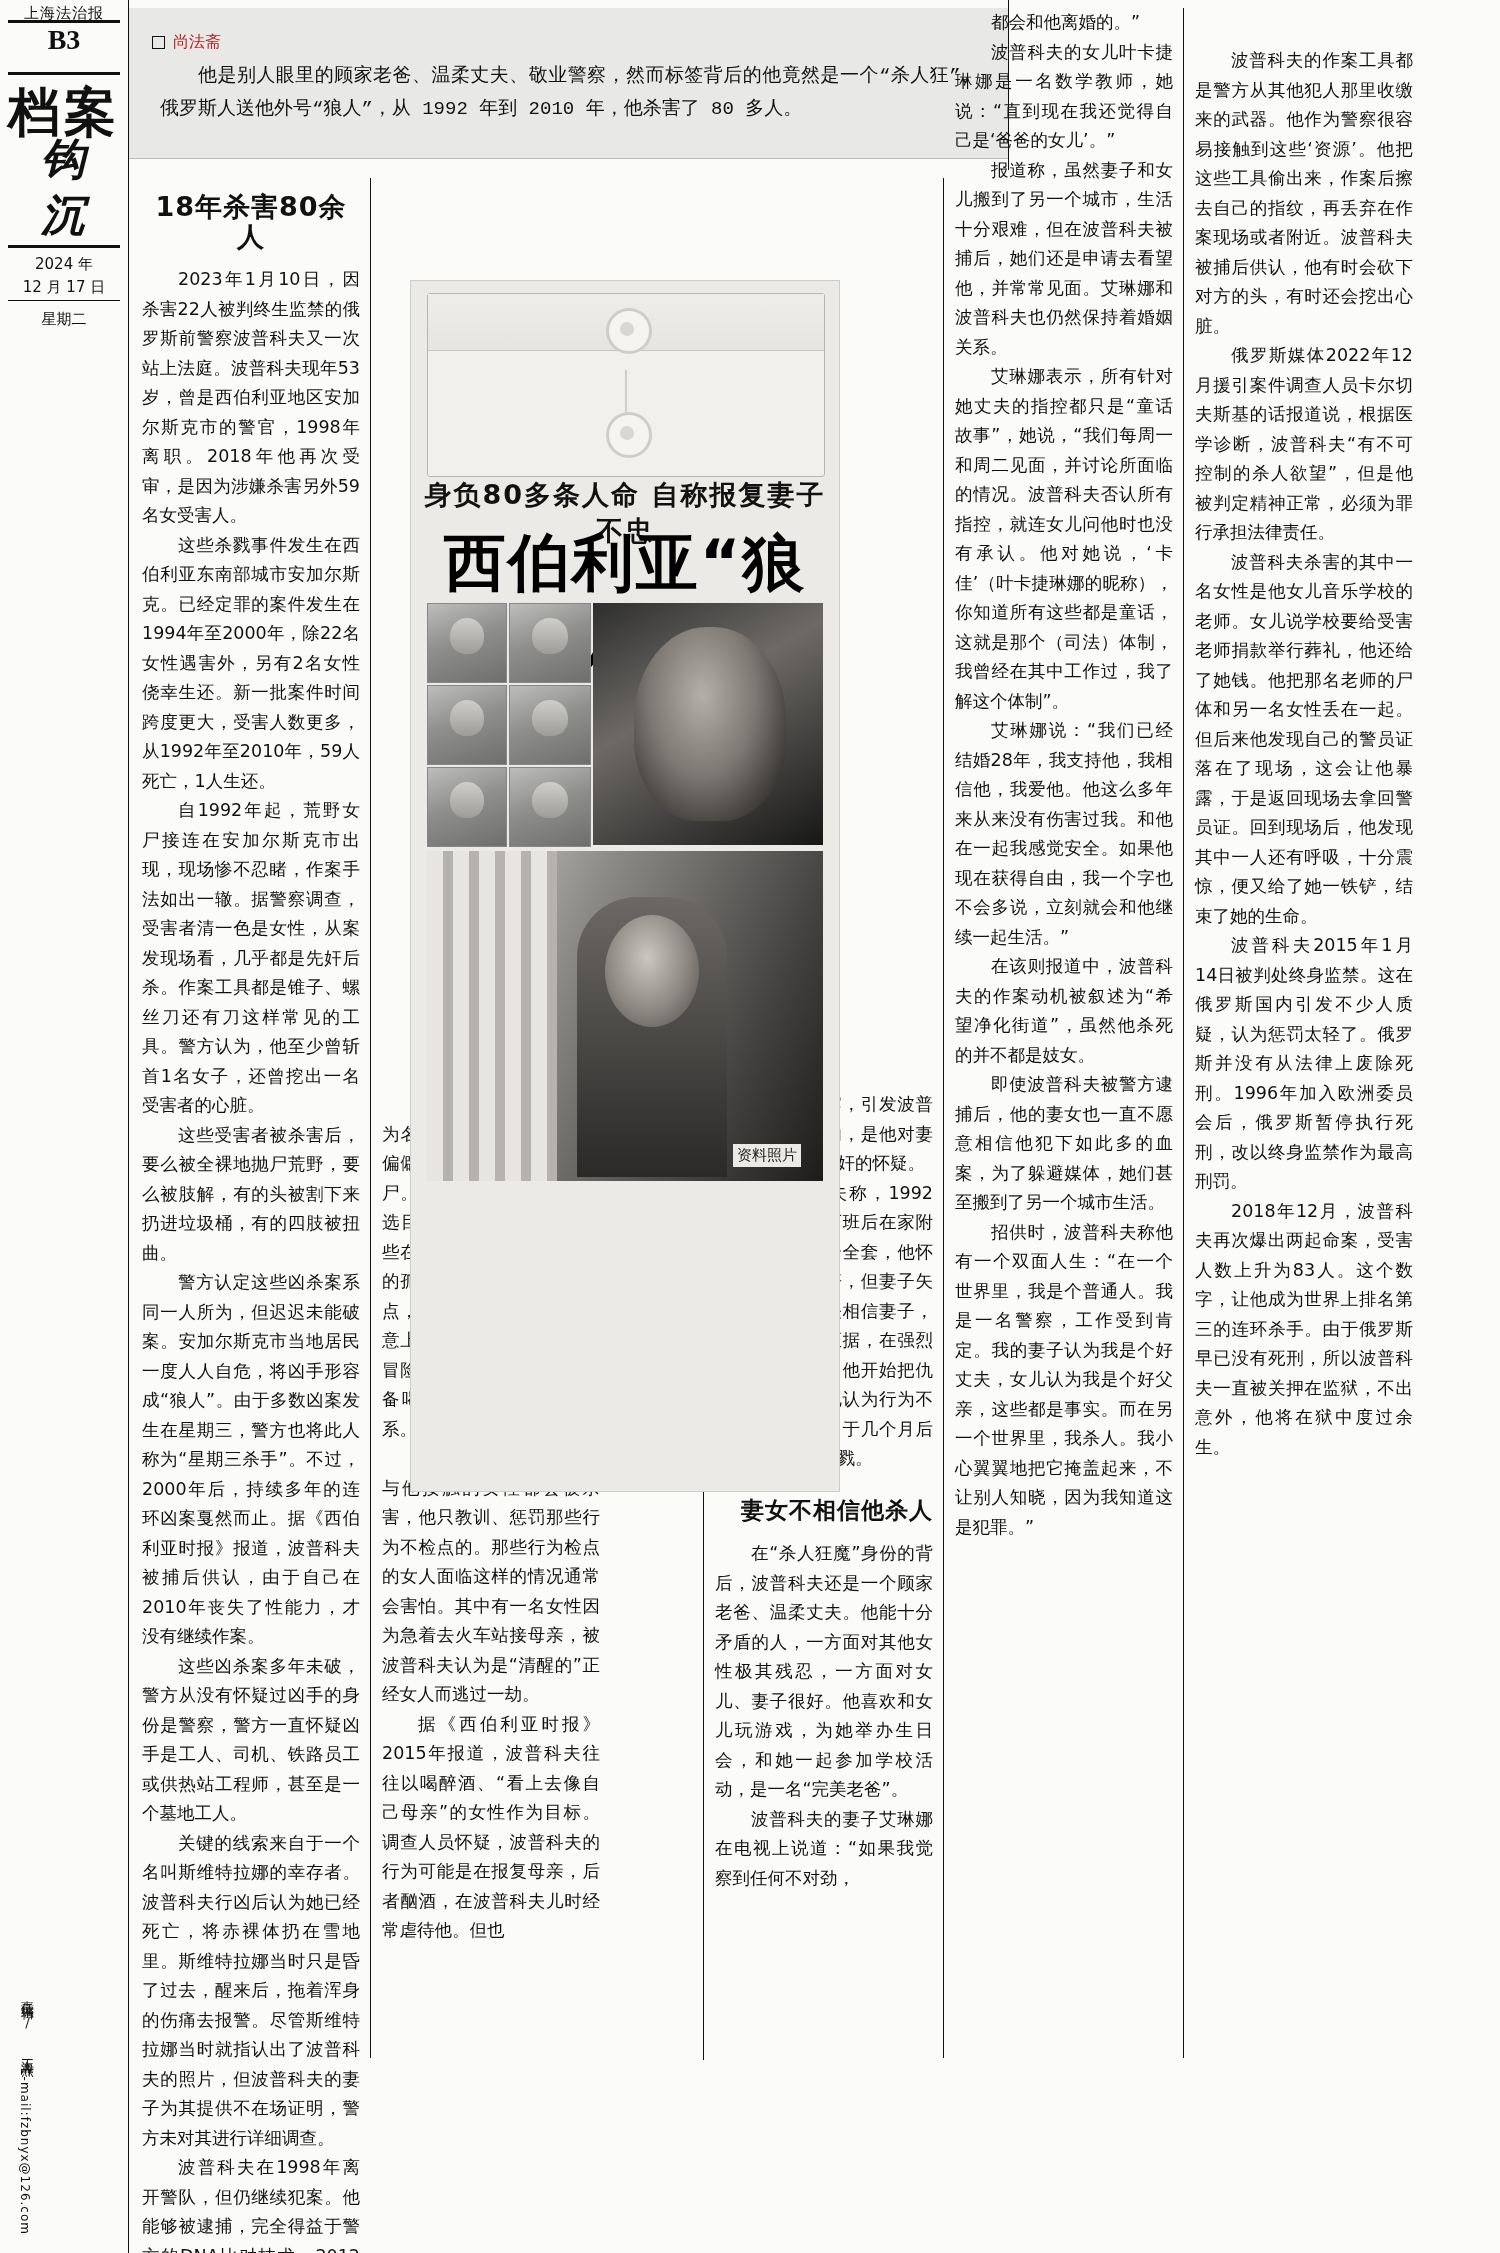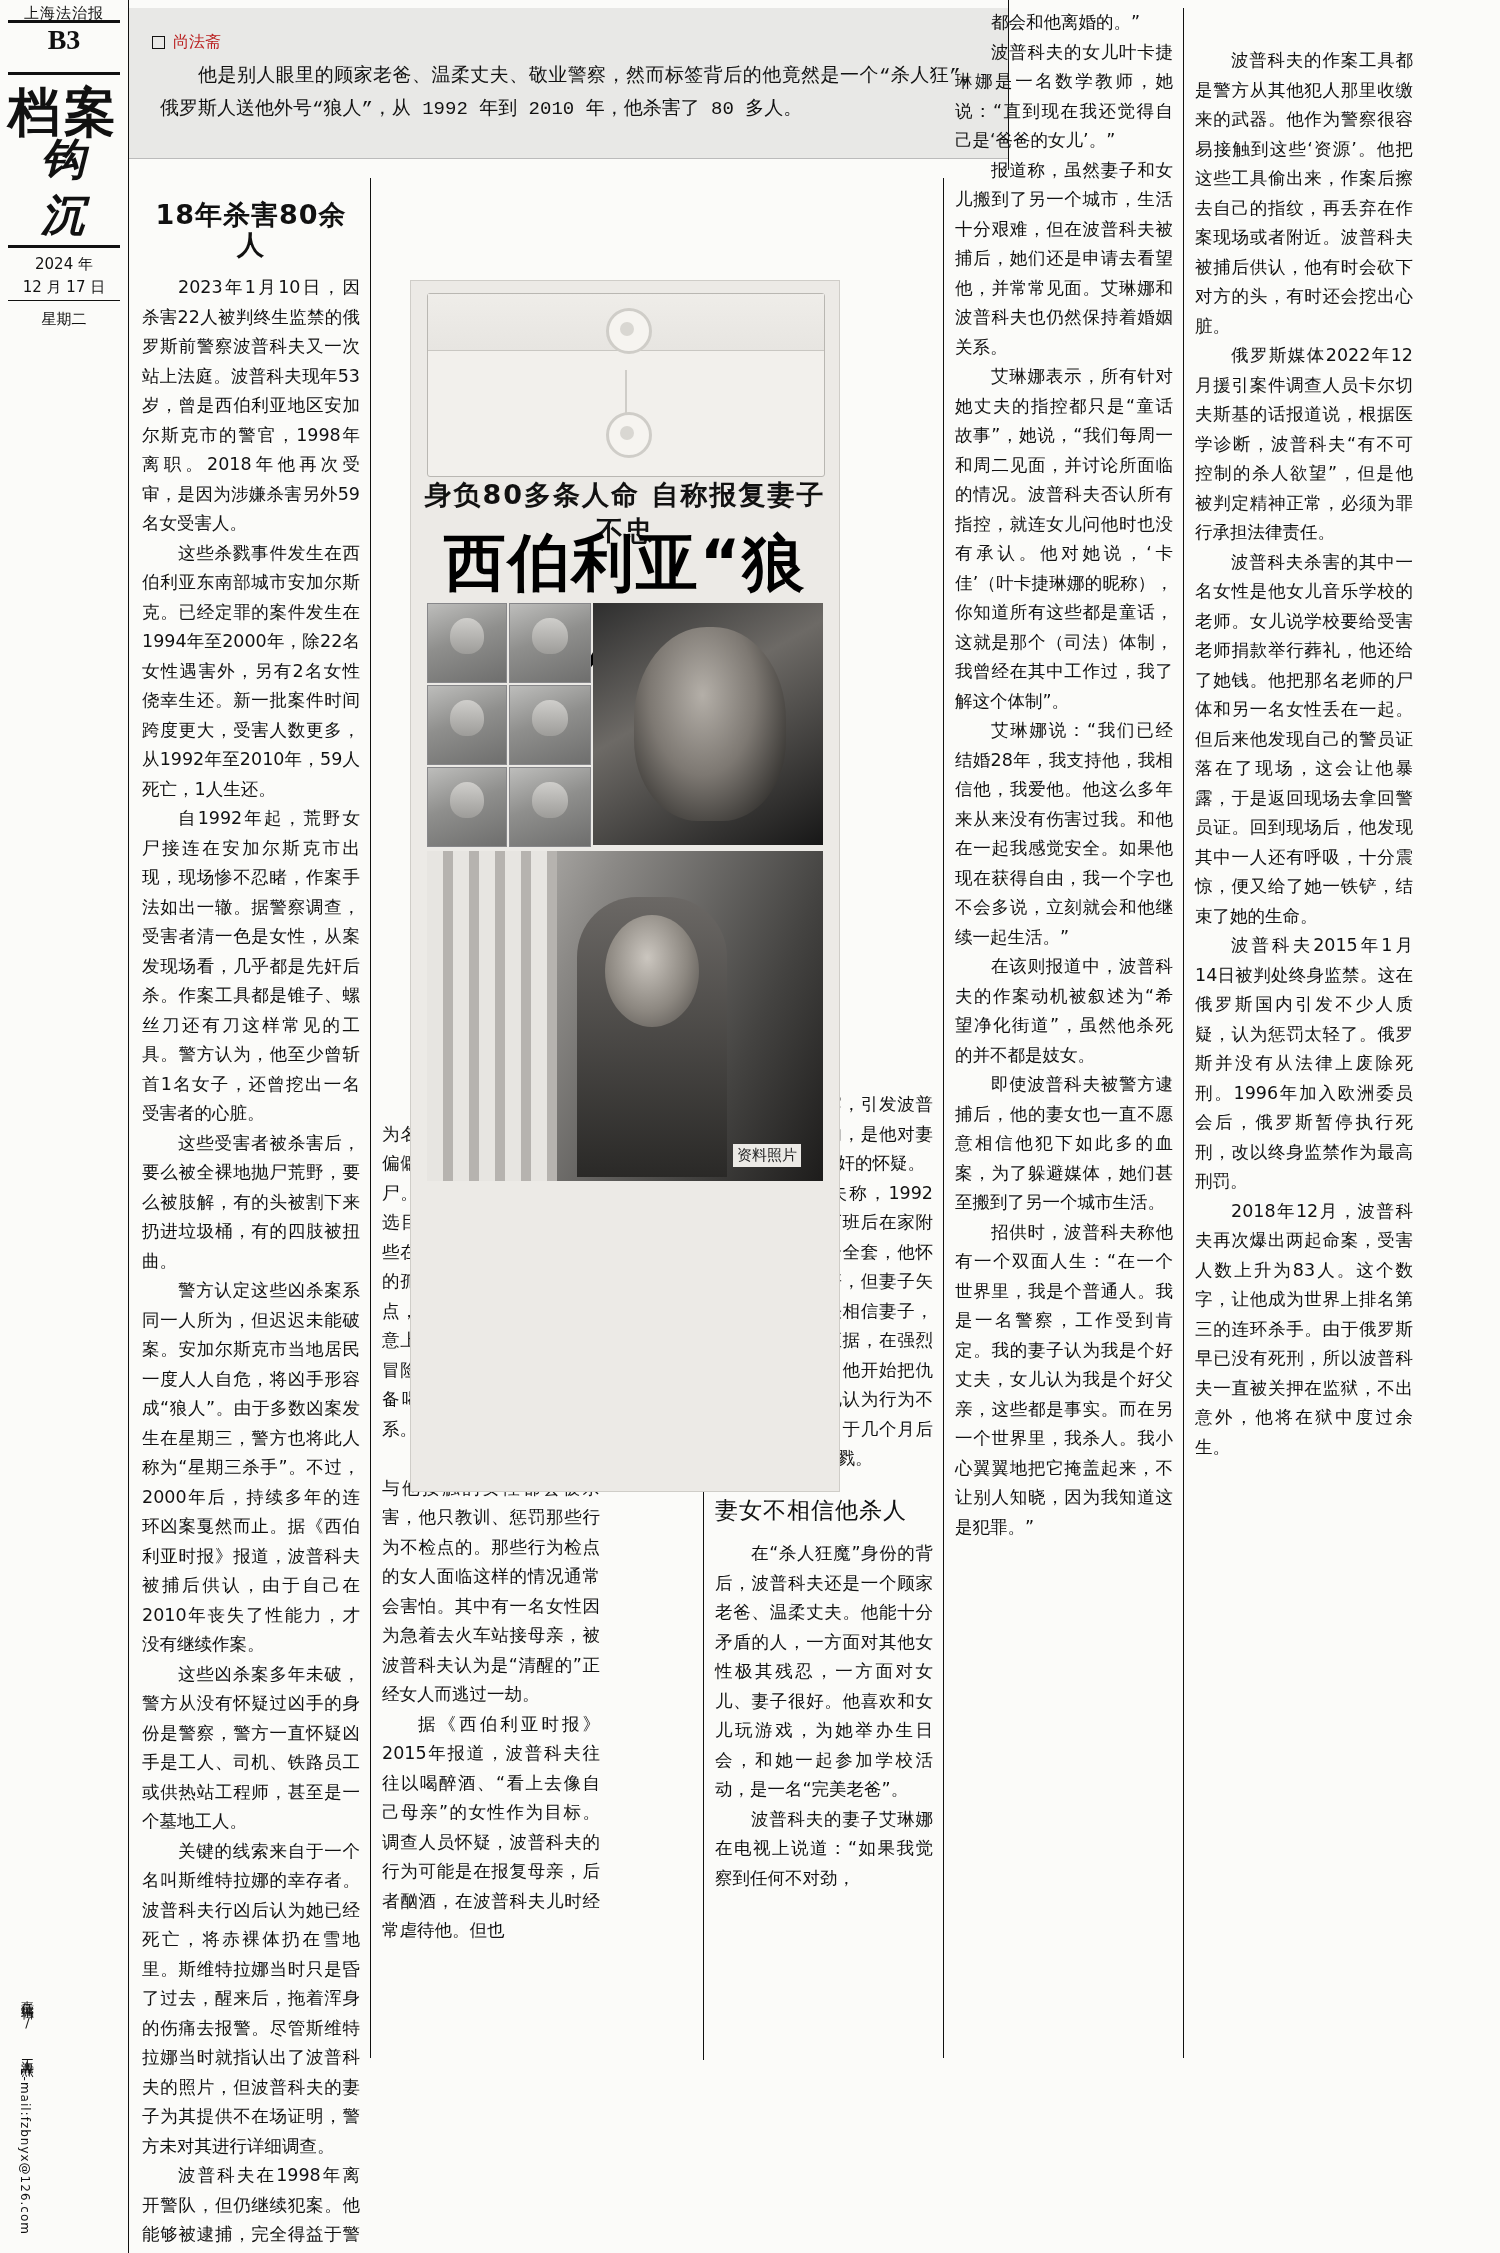--- a/index.html
+++ b/index.html
@@ -66,38 +66,38 @@
     display:inline-block;width:11px;height:11px;border:1px solid #111;
     margin-right:8px;vertical-align:middle;
   }
   .lead-text{
     position:absolute;left:32px;top:52px;width:820px;
     font-size:19px;line-height:33px;color:#111;text-align:justify;
     font-family:Liberation Mono, monospace;text-indent:38px;
   }
   
   .col{
-    position:absolute;top:190px;font-size:17.5px;line-height:29.5px;color:#111;
+    position:absolute;top:182px;font-size:17.5px;line-height:29.5px;color:#111;
     text-align:justify;font-family:"DejaVu Sans",sans-serif;
   }
   .col p{margin:0 0 0 0;text-indent:36px;}
   .col1{left:142px;width:218px;height:2030px;}
   .col2{left:382px;width:218px;}
   .col3{left:715px;width:218px;}
   .col4{left:955px;width:218px;}
   .col5{left:1195px;width:218px;top:0;height:2200px;margin-top:46px;}
   .col-rule{
     position:absolute;width:1px;background:#111;
   }
   h2.head{
     font-size:27px;font-weight:bold;text-align:center;margin:10px 0 14px 0;
     letter-spacing:1px;font-family:"DejaVu Sans",sans-serif;text-indent:0;
   }
   h3.sub{
-    font-size:23px;font-weight:normal;text-align:left;margin:22px 0 14px 0;
+    font-size:23px;font-weight:bold;text-align:right;margin:22px 0 14px 0;
     letter-spacing:1px;font-family:"DejaVu Sans",sans-serif;text-indent:0;
   }
   
   .art{
     position:absolute;left:410px;top:280px;width:428px;height:1210px;
     background:#eceae6;border:1px solid #cfcdc8;
   }
   .envelope{
     position:absolute;left:16px;top:12px;width:396px;height:182px;
     background:#f2f0ec;border:1px solid #b9b7b2;border-radius:3px;

